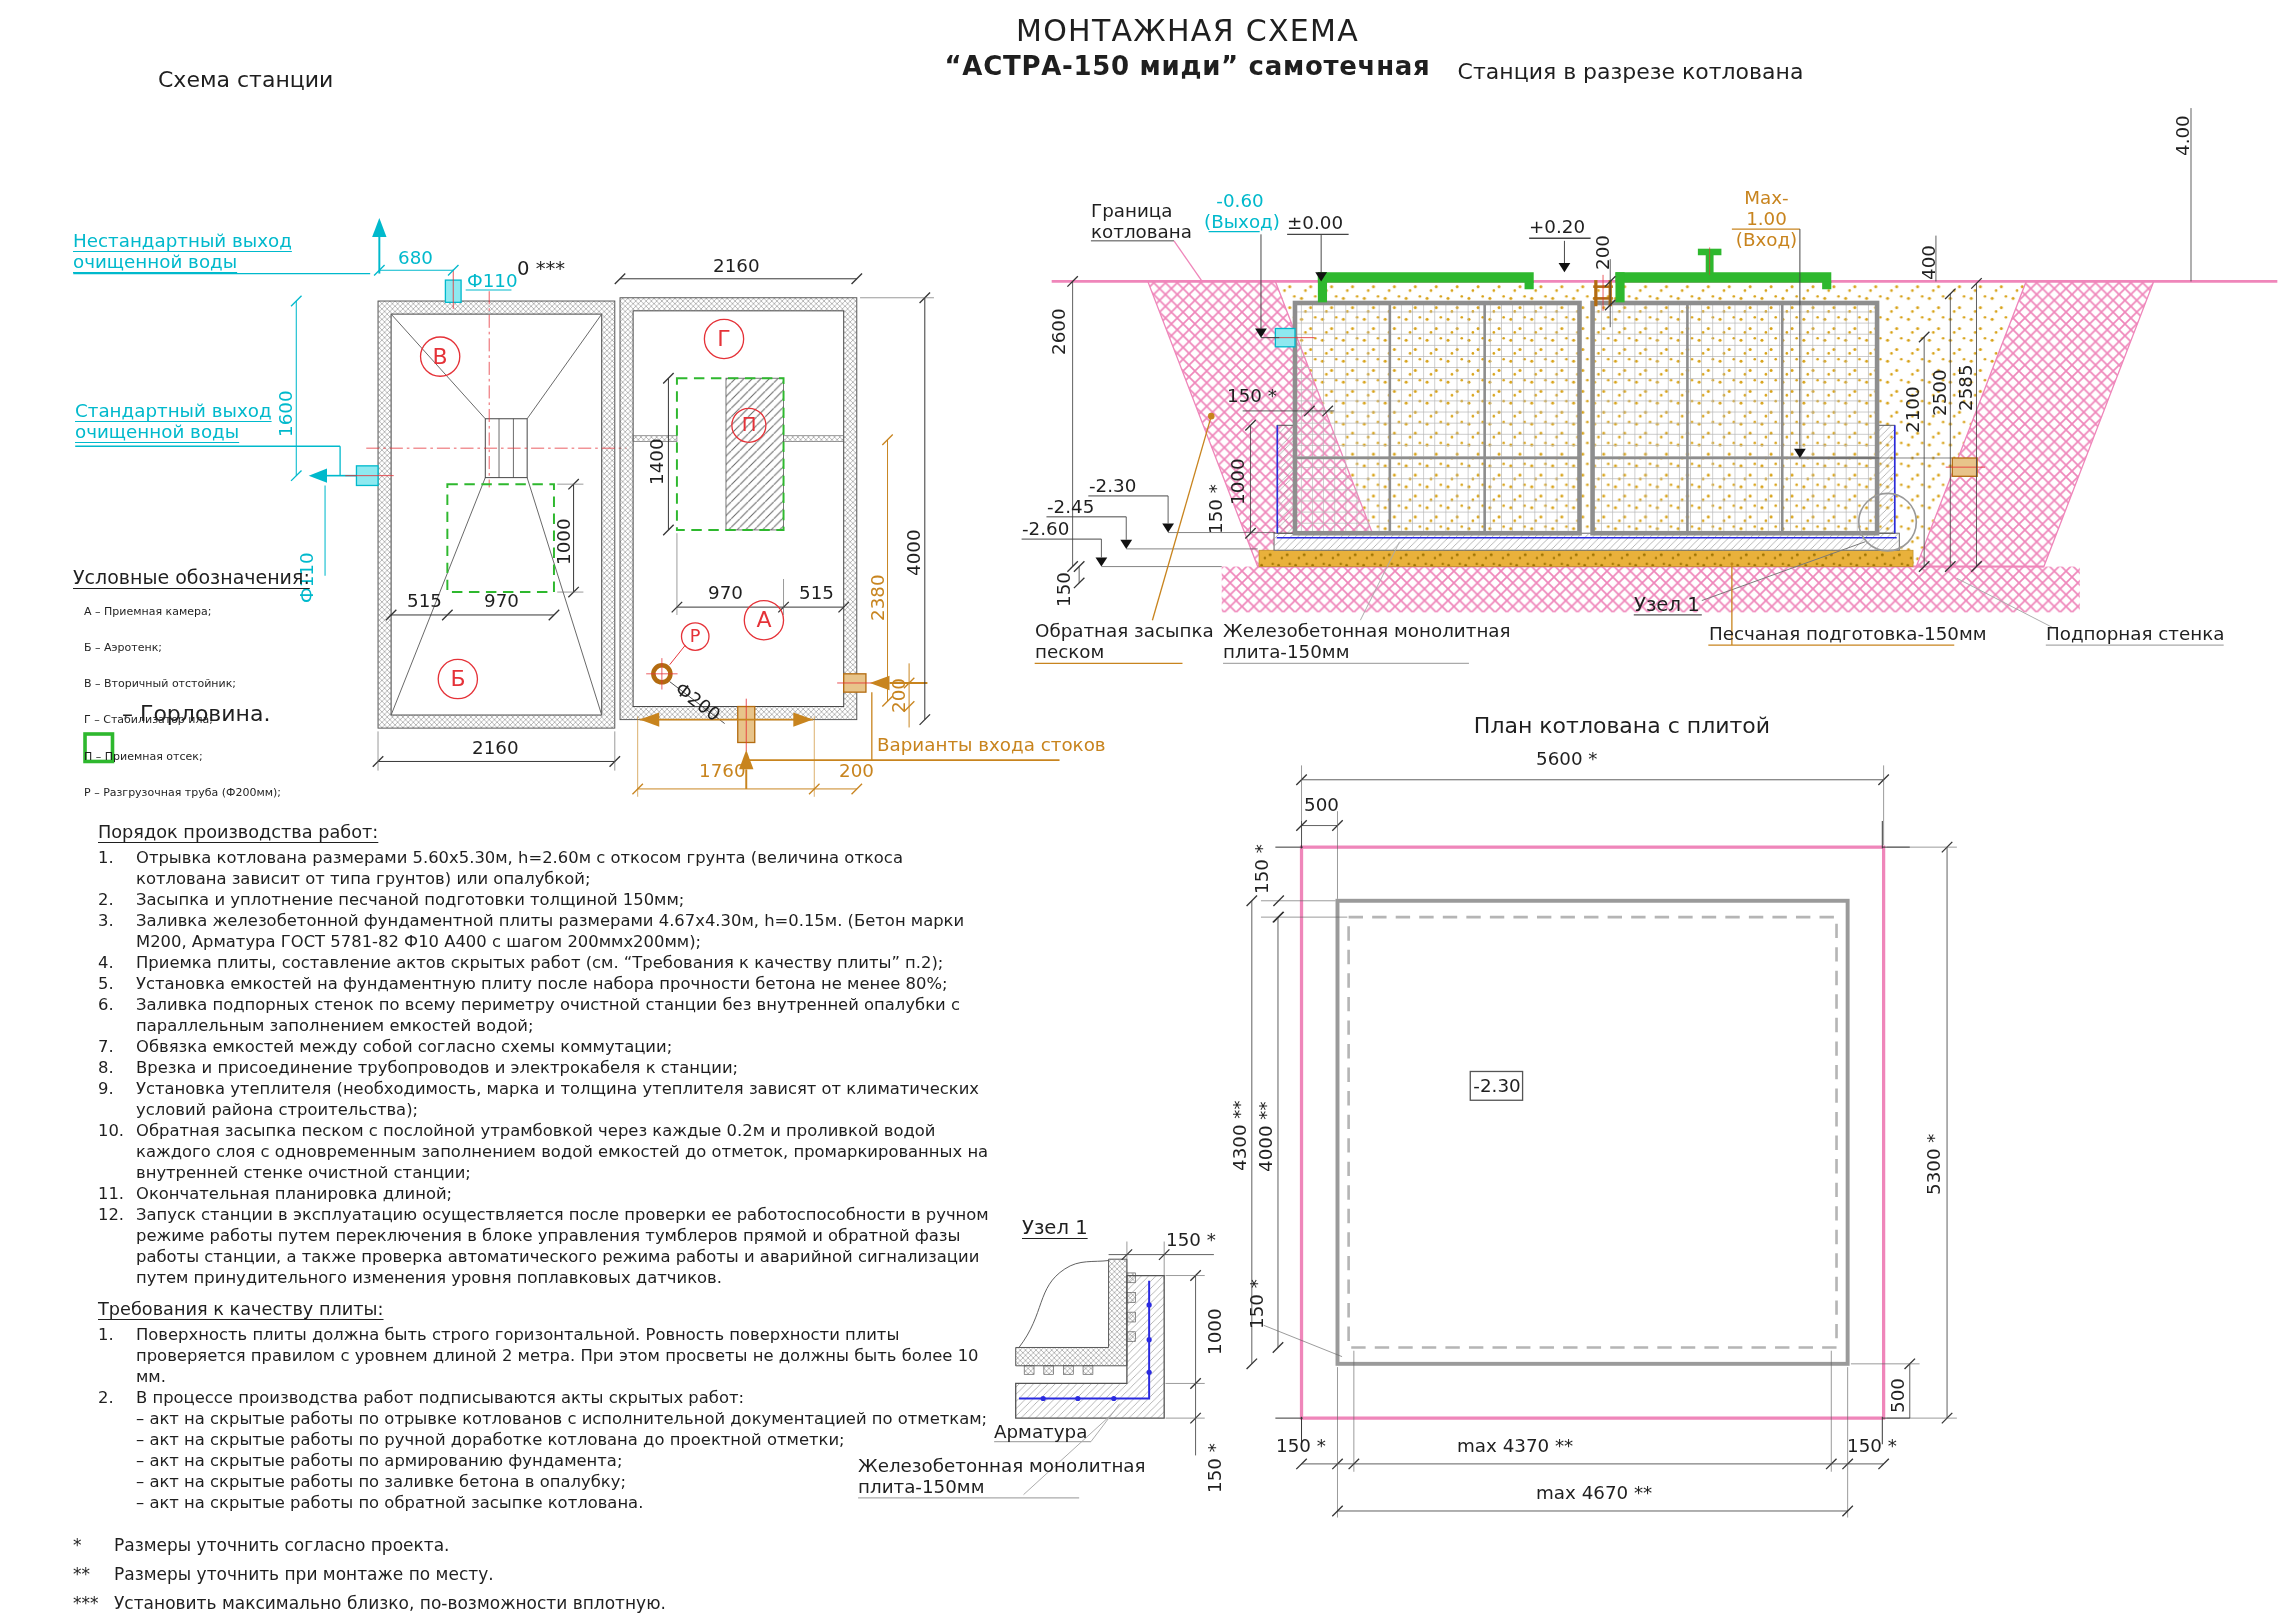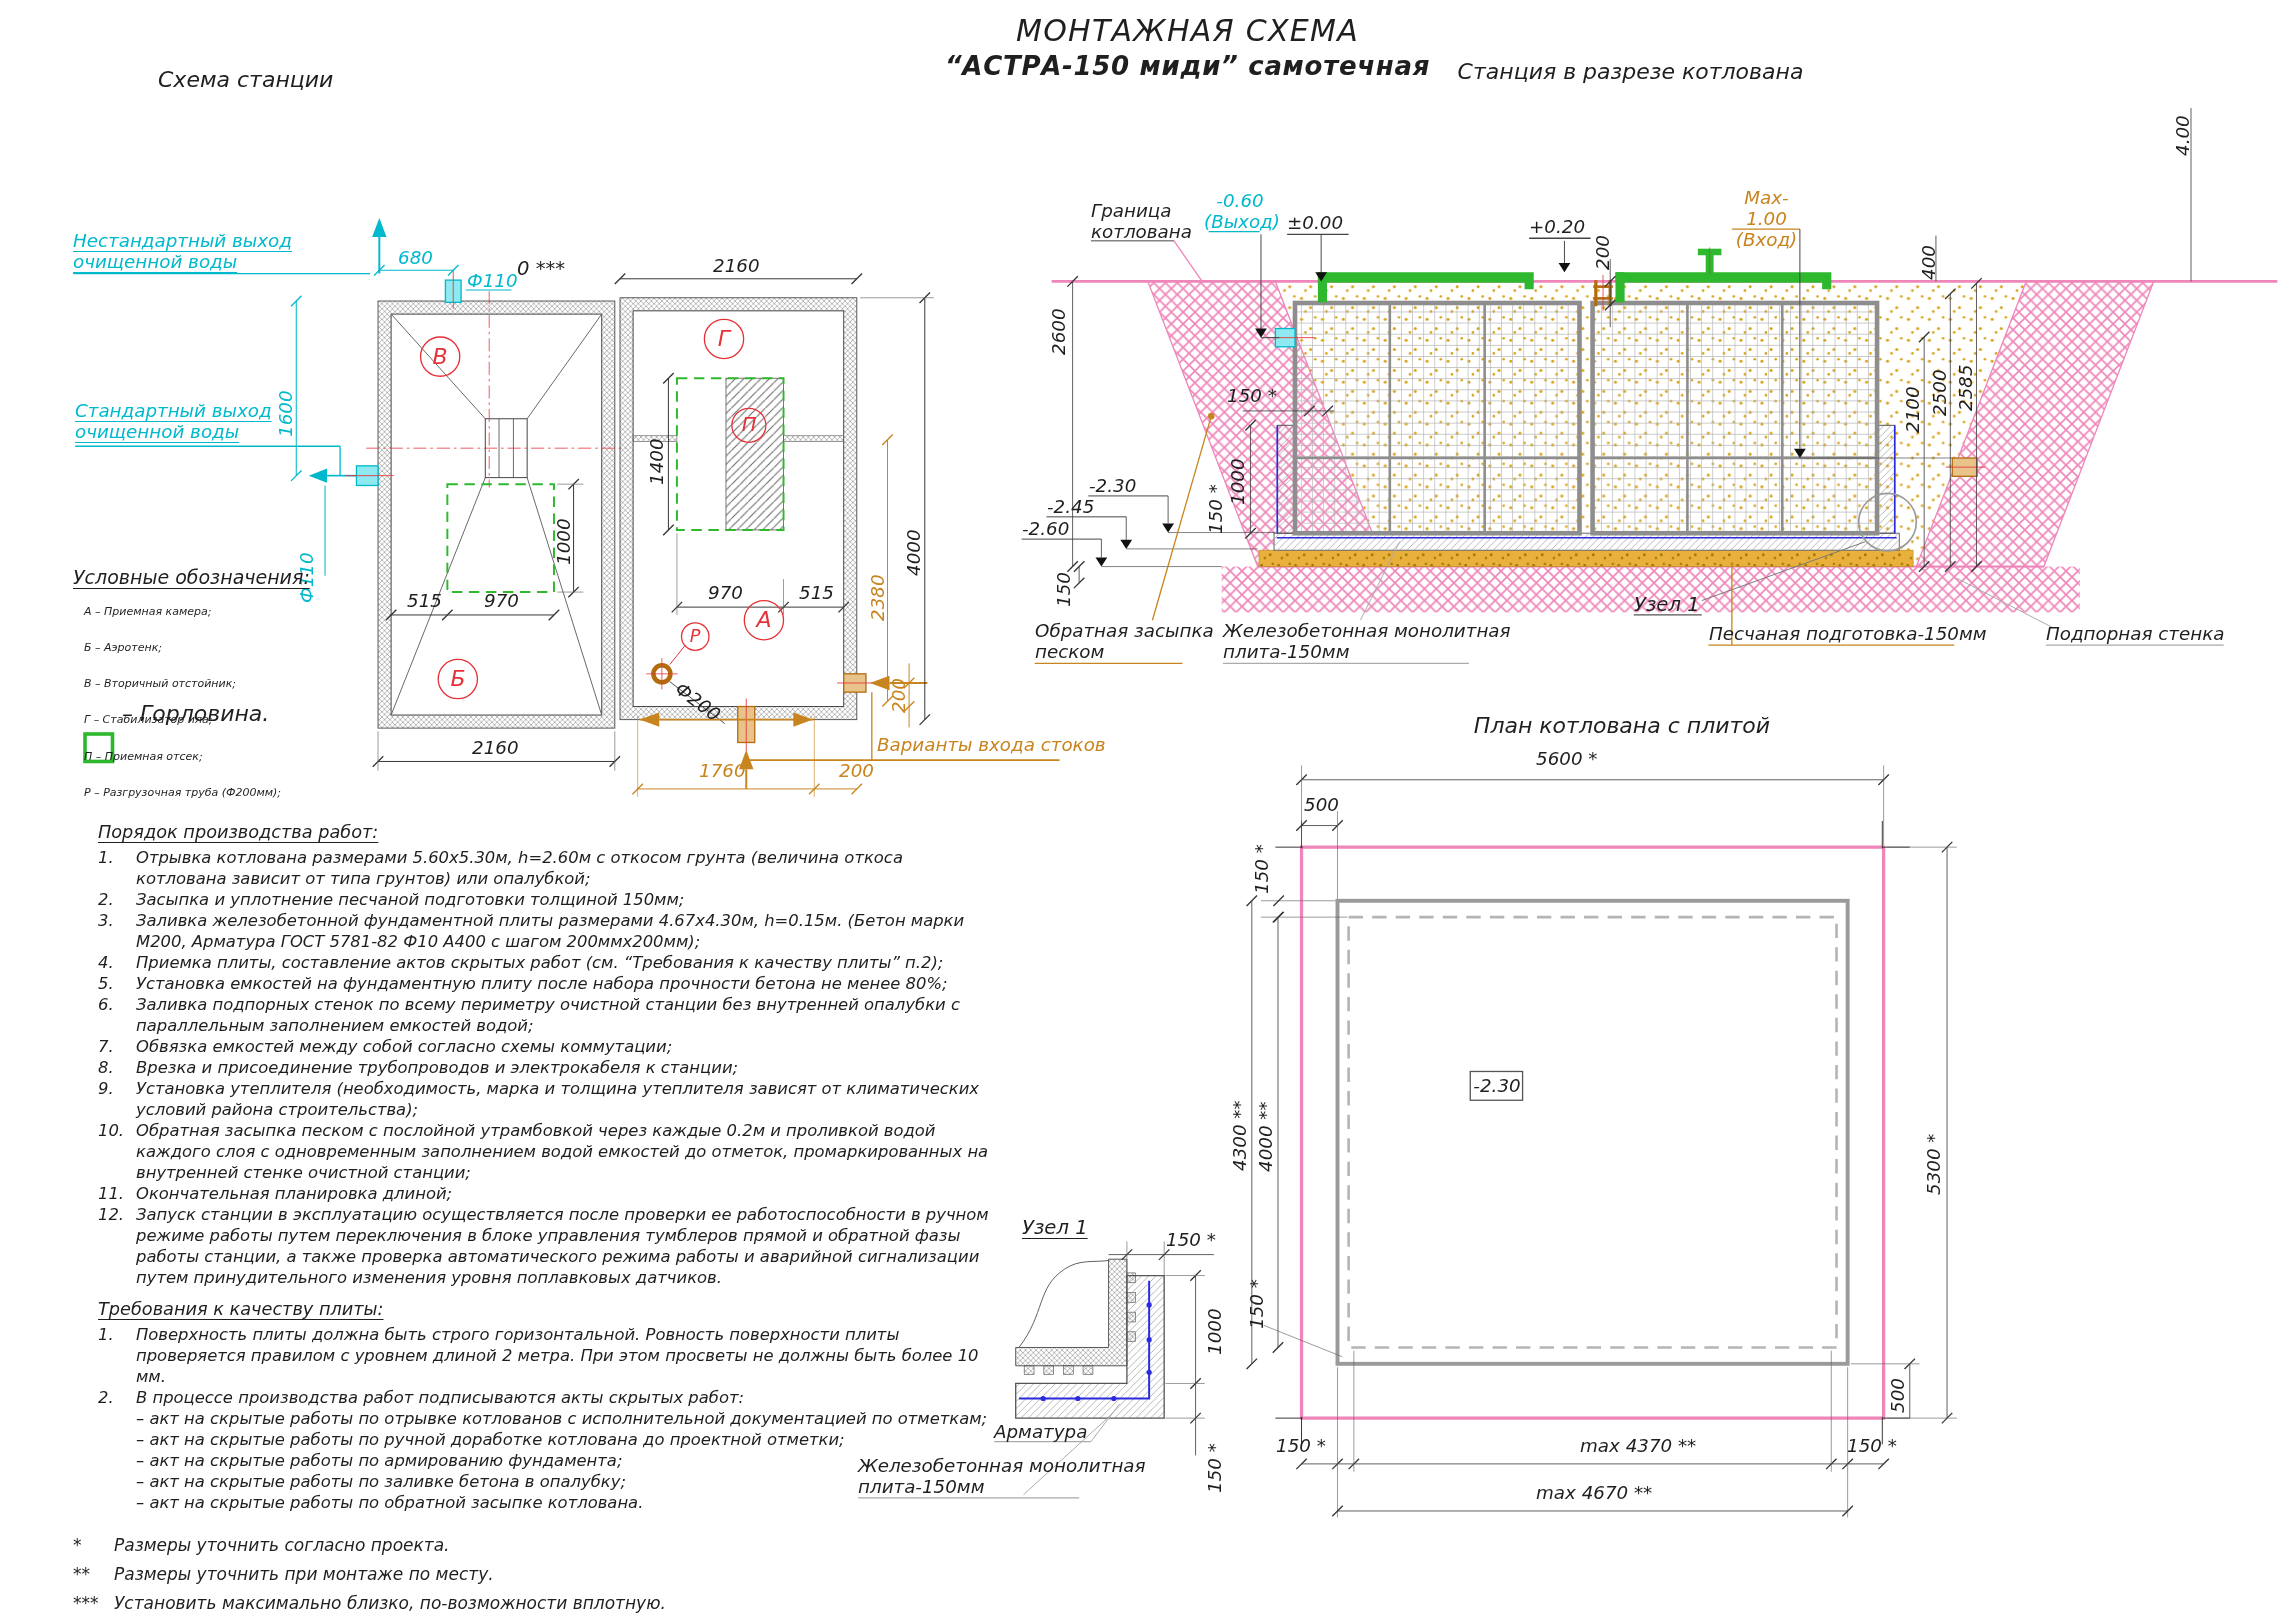--- a/index.html
+++ b/index.html
@@ -1,17 +1,17 @@
 <!DOCTYPE html>
 <html style="font-size:10.5px"><head>
 <meta charset="utf-8">
 <style>
   html,body{margin:0;padding:0;background:#fff;}
   .canvas{position:relative;width:2295px;height:1623px;background:#fff;overflow:hidden;
-          font-family:"DejaVu Sans",sans-serif;font-style:italic;color:#1f1f1f;}
+          font-family:"DejaVu Sans",sans-serif;color:#1f1f1f;}
   svg.gfx{position:absolute;left:0;top:0;}
   .lbl{position:absolute;font-size:18.3px;line-height:1.15;white-space:pre-line;}
   .ttl{font-size:30px;letter-spacing:1.3px;}
   .sub{font-size:26px;font-weight:600;letter-spacing:0.7px;}
   .h2{font-size:22px;}
   .h3{font-size:19.6px;}
   .c{color:#00b9cc;}
   .o{color:#c8841e;}
   .r{color:#e53238;}
   .rot{transform:rotate(-90deg);transform-origin:0 0;white-space:nowrap;}
@@ -505,21 +505,21 @@
 <span class="lbl" style="left:1536px;top:748px;">5600 *</span>
 <span class="lbl" style="left:1304px;top:794px;">500</span>
 <span class="lbl rot" style="left:1251px;top:894px;">150 *</span>
 <span class="lbl rot" style="left:1229px;top:1171px;">4300 **</span>
 <span class="lbl rot" style="left:1255px;top:1172px;">4000 **</span>
 <span class="lbl rot" style="left:1923px;top:1195px;">5300 *</span>
 <span class="lbl ctr" style="left:1472px;top:1075px;width:50px;">-2.30</span>
 <span class="lbl rot" style="left:1887px;top:1413px;">500</span>
 <span class="lbl rot" style="left:1246px;top:1329px;">150 *</span>
 <span class="lbl" style="left:1276px;top:1435px;">150 *</span>
-<span class="lbl" style="left:1580px;top:1435px;">max 4370 **</span>
+<span class="lbl" style="left:1457px;top:1435px;">max 4370 **</span>
 <span class="lbl" style="left:1847px;top:1435px;">150 *</span>
 <span class="lbl" style="left:1536px;top:1482px;">max 4670 **</span>
 
 <span class="lbl h3 u" style="left:1022px;top:1217px;">Узел 1</span>
 <span class="lbl" style="left:1166px;top:1229px;">150 *</span>
 <span class="lbl rot" style="left:1204px;top:1355px;">1000</span>
 <span class="lbl rot" style="left:1204px;top:1493px;">150 *</span>
 <span class="lbl" style="left:994px;top:1421px;">Арматура</span>
 <span class="lbl" style="left:858px;top:1455px;">Железобетонная монолитная
 плита-150мм</span>

